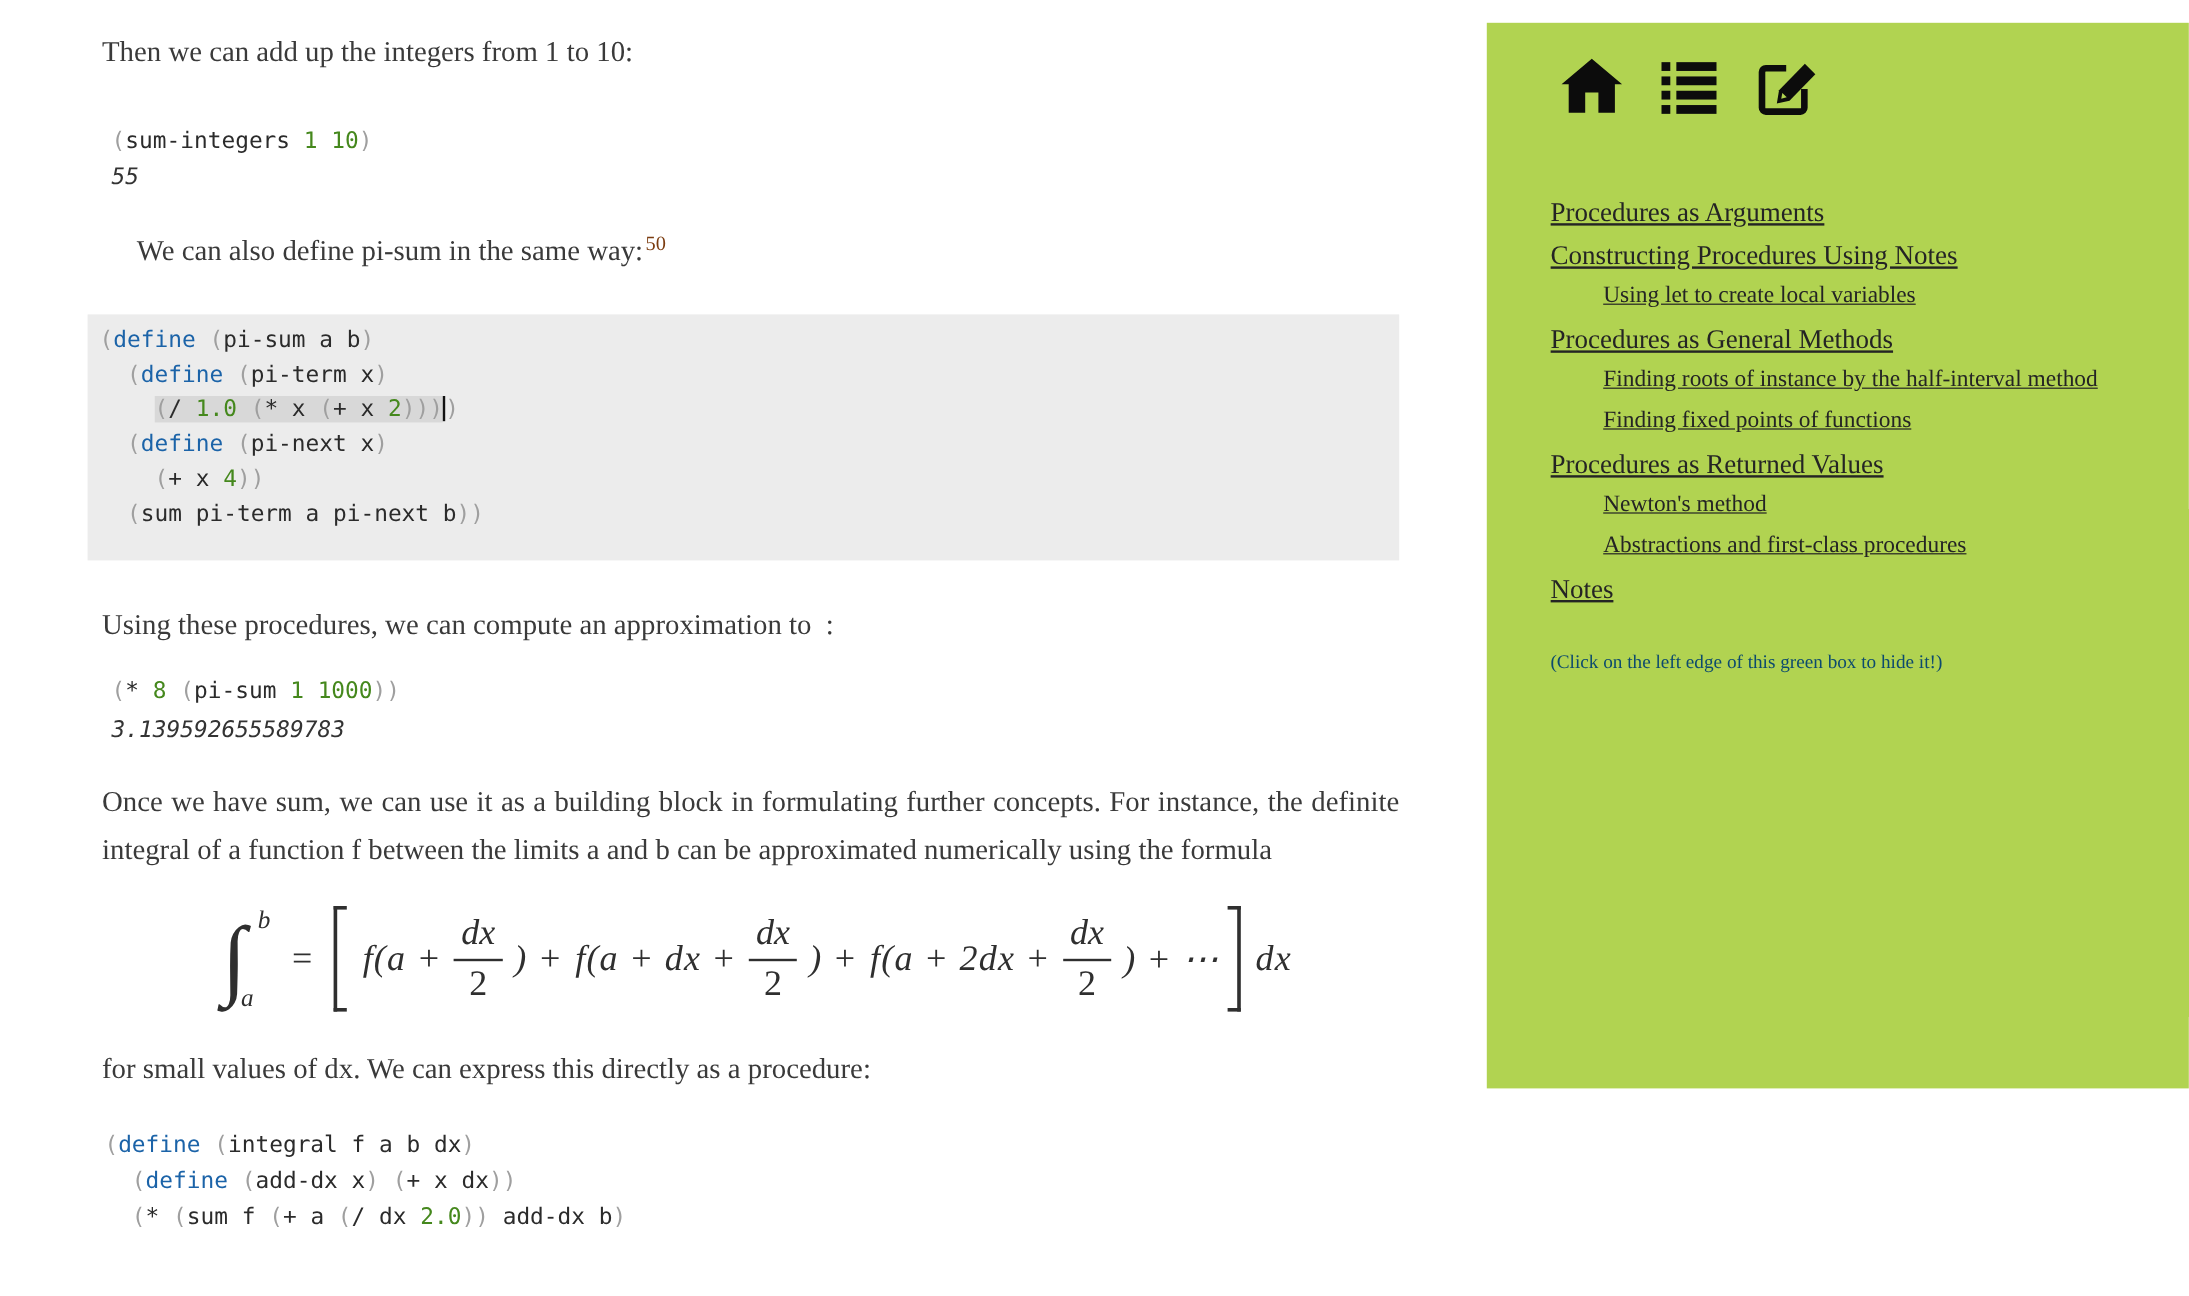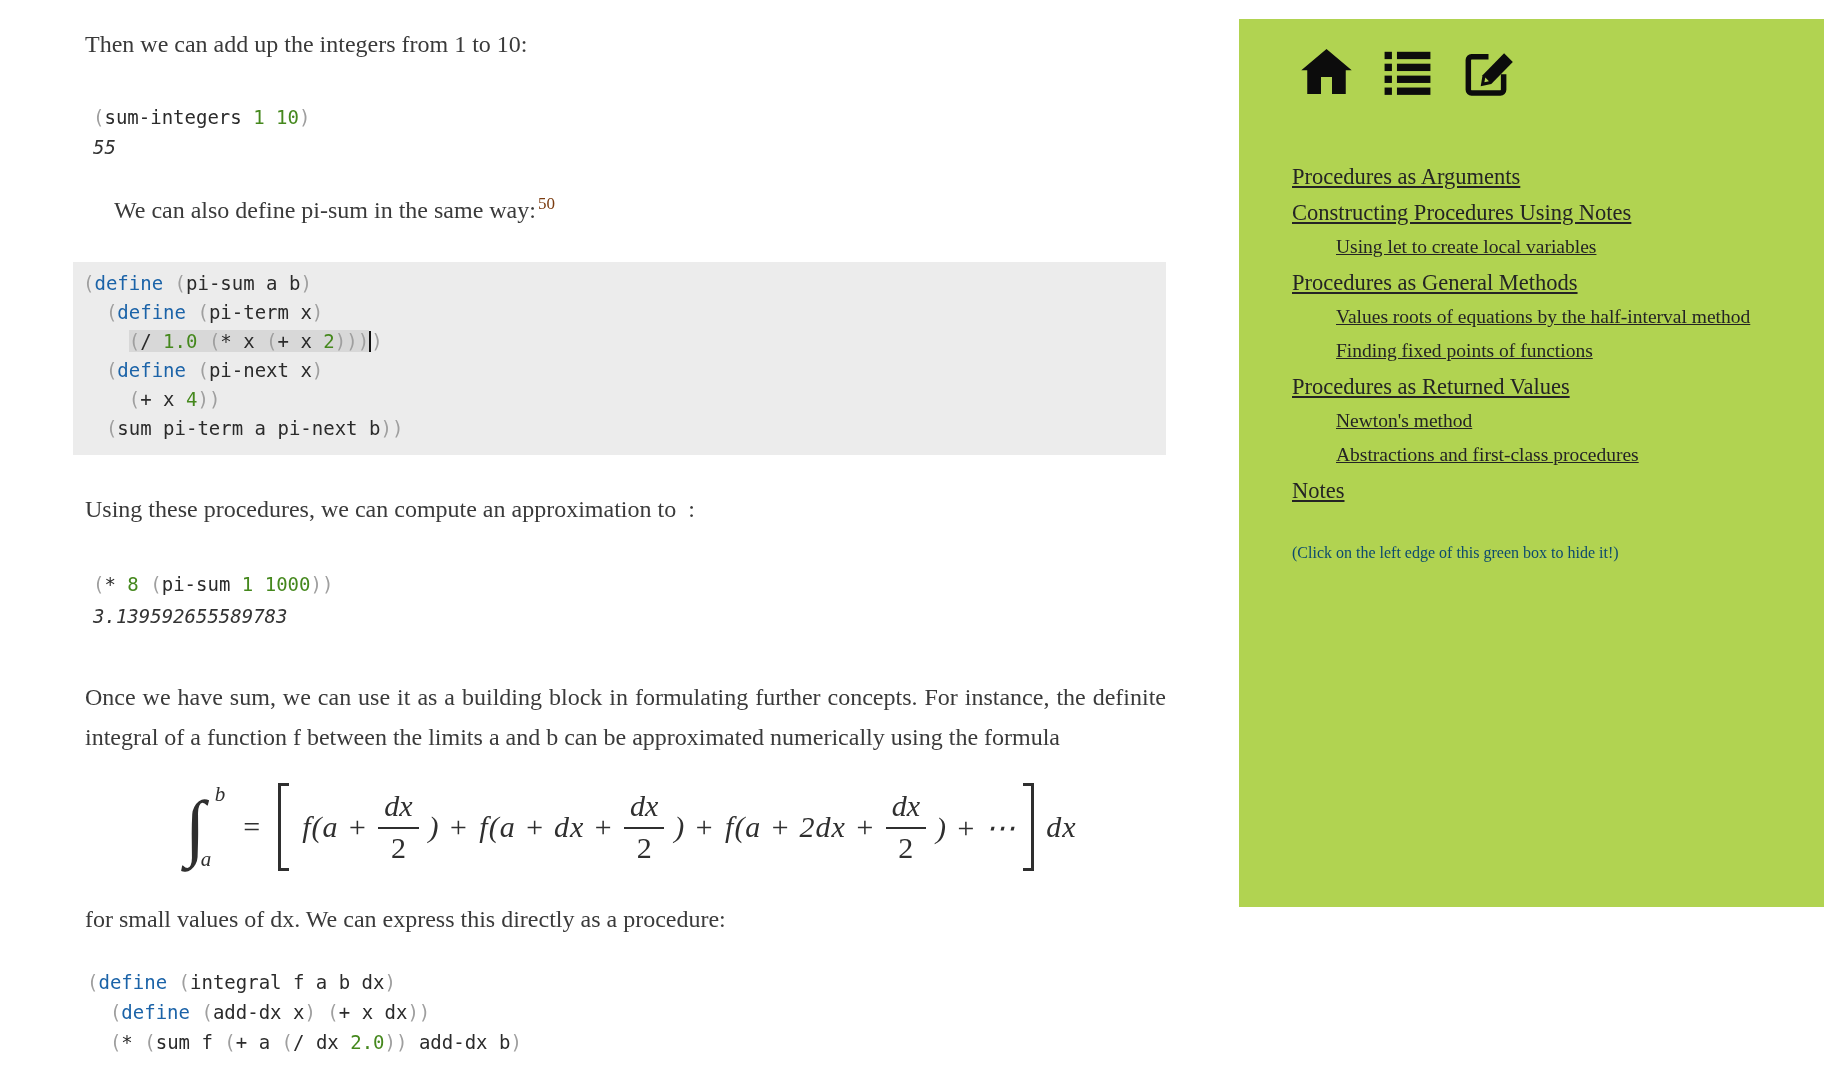--- a/index.html
+++ b/index.html
@@ -5,32 +5,32 @@
   html,body{margin:0;padding:0;}
   body{width:1824px;height:1080px;overflow:hidden;background:#ffffff;
        font-family:"Liberation Serif",serif;color:#3a3a3a;position:relative;}
 
   
   .main{position:absolute;left:73px;top:0;width:1093px;}
   .para{font-size:24px;line-height:32px;margin:0 0 0 12px;}
   .mt-a{margin-top:28px;}
   .mt-b{margin-top:42px;}
   .mt-c{margin-top:32px;margin-left:41px;}
-  .mt-d{margin-top:44px;}
+  .mt-d{margin-top:24px;}
   .mt-e{margin-top:38px;}
   .mt-f{margin-top:32px;}
 
   .mono, .code-line, .code-result{
     font-family:"DejaVu Sans Mono",monospace;font-size:19px;white-space:pre;color:#2b2b2b;}
   .snippet{margin-left:20px;}
   .snippet .code-line{line-height:30px;}
   .code-result{font-style:italic;line-height:30px;color:#333333;}
   .snippet2 .code-result{line-height:34px;}
 
-  .editor{background:#ececec;padding:7px 10px 12px 10px;margin-top:36px;}
+  .editor{background:#ececec;padding:7px 10px 24px 10px;margin-top:36px;}
   .editor .code-line{line-height:29px;}
   .tk-p{color:#9f9f9f;}
   .tk-k{color:#1b63a8;}
   .tk-n{color:#45881d;}
   .sel{background:#d8d8d8;}
   .caret{display:inline-block;width:2px;height:21px;background:#111;vertical-align:-4px;}
 
   .fn{color:#7b3c10;font-size:17px;vertical-align:super;line-height:0;margin-left:2px;cursor:pointer;}
 
   .justify{text-align:justify;line-height:40px;}
@@ -166,21 +166,21 @@
         <path fill="#b1d351" d="M10.6 14.6 L12.2 16.2 L10.2 16.7 Z"></path>
       </svg>
     </span>
   </div>
 
   <ul class="toc">
     <li class="l1"><a>Procedures as Arguments</a></li>
     <li class="l1"><a>Constructing Procedures Using Notes</a></li>
     <li class="l2"><a>Using let to create local variables</a></li>
     <li class="l1"><a>Procedures as General Methods</a></li>
-    <li class="l2"><a>Values roots of equations by the half-interval method</a></li>
+    <li class="l2"><a>Finding roots of instance by the half-interval method</a></li>
     <li class="l2"><a>Finding fixed points of functions</a></li>
     <li class="l1"><a>Procedures as Returned Values</a></li>
     <li class="l2"><a>Newton's method</a></li>
     <li class="l2"><a>Abstractions and first-class procedures</a></li>
     <li class="l1"><a>Notes</a></li>
   </ul>
 
   <p class="caption">(Click on the left edge of this green box to hide it!)</p>
 
 </aside>

